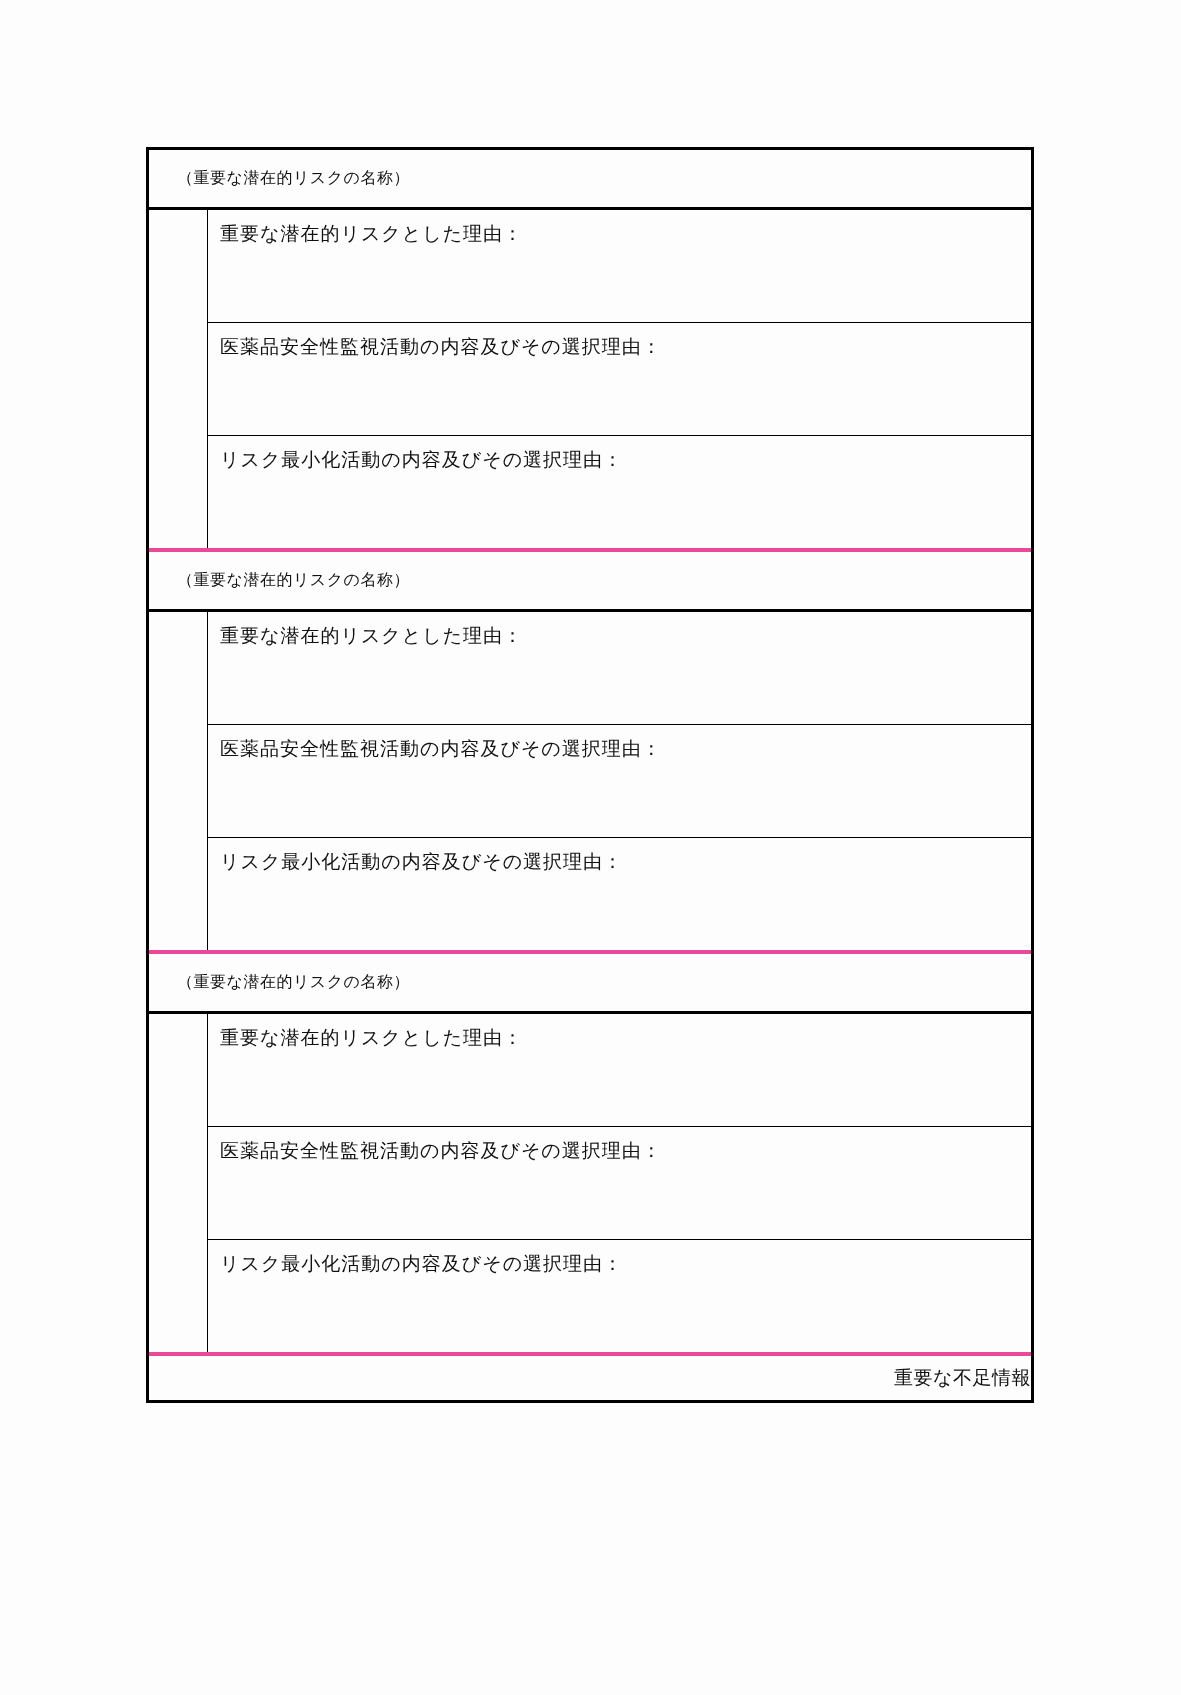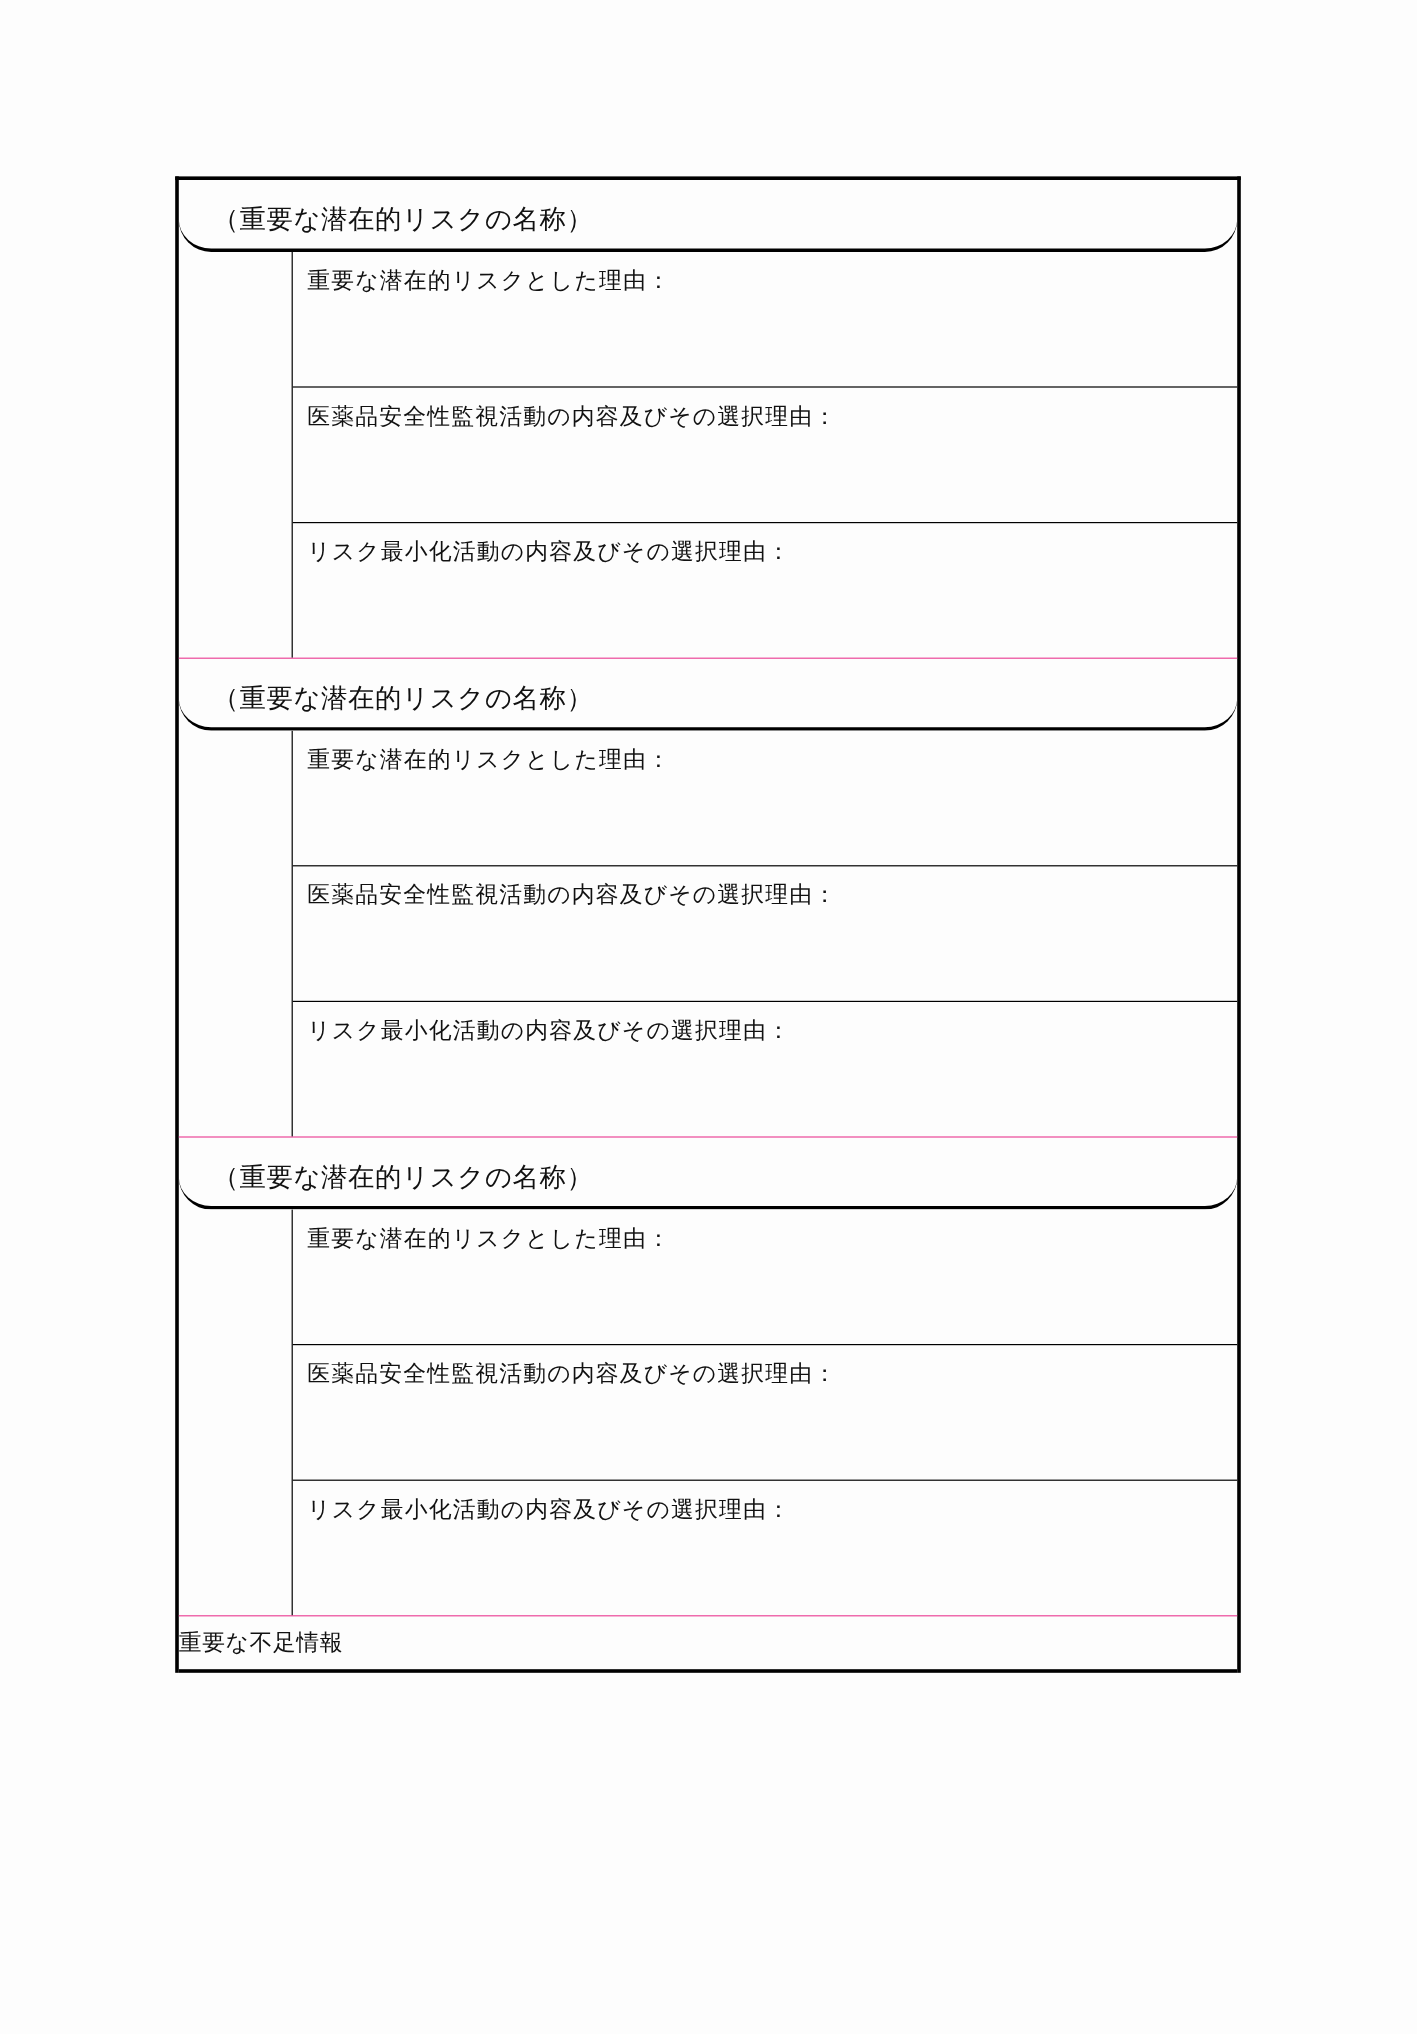--- a/index.html
+++ b/index.html
@@ -27,34 +27,32 @@
       width: 888px;
       box-sizing: border-box;
       border: 3px solid #000;
       border-bottom: none;
     }
     .section-header {
       height: 60px;
       box-sizing: border-box;
       border-bottom: 3px solid #000;
       position: relative;
-      font-size: 22px;
+      font-size: 16px;
       letter-spacing: 0.5px;
-      border-radius: 27px;
     }
     .section-header .txt {
       position: absolute;
       left: 28px;
       top: 18px;
       white-space: nowrap;
     }
     .section-body {
       display: flex;
-      border-bottom: 1px solid #ec4899;
-      padding-left: 36px;
+      border-bottom: 4px solid #ec4899;
     }
     .indent-col {
       width: 58px;
       flex: 0 0 58px;
       border-right: 1px solid #000;
     }
     .subrows {
       flex: 1;
       display: flex;
       flex-direction: column;
@@ -76,21 +74,21 @@
       left: 12px;
       top: 11px;
       white-space: nowrap;
     }
     .heading-row {
       height: 47px;
       box-sizing: border-box;
       border-bottom: 3px solid #000;
       display: flex;
       align-items: center;
-      justify-content: flex-start;
+      justify-content: flex-end;
       font-size: 19px;
       letter-spacing: 0.5px;
     }
     .final-row {
       height: 63px;
       box-sizing: border-box;
       border-bottom: 3px solid #000;
       position: relative;
       font-size: 19px;
       letter-spacing: 0.5px;

